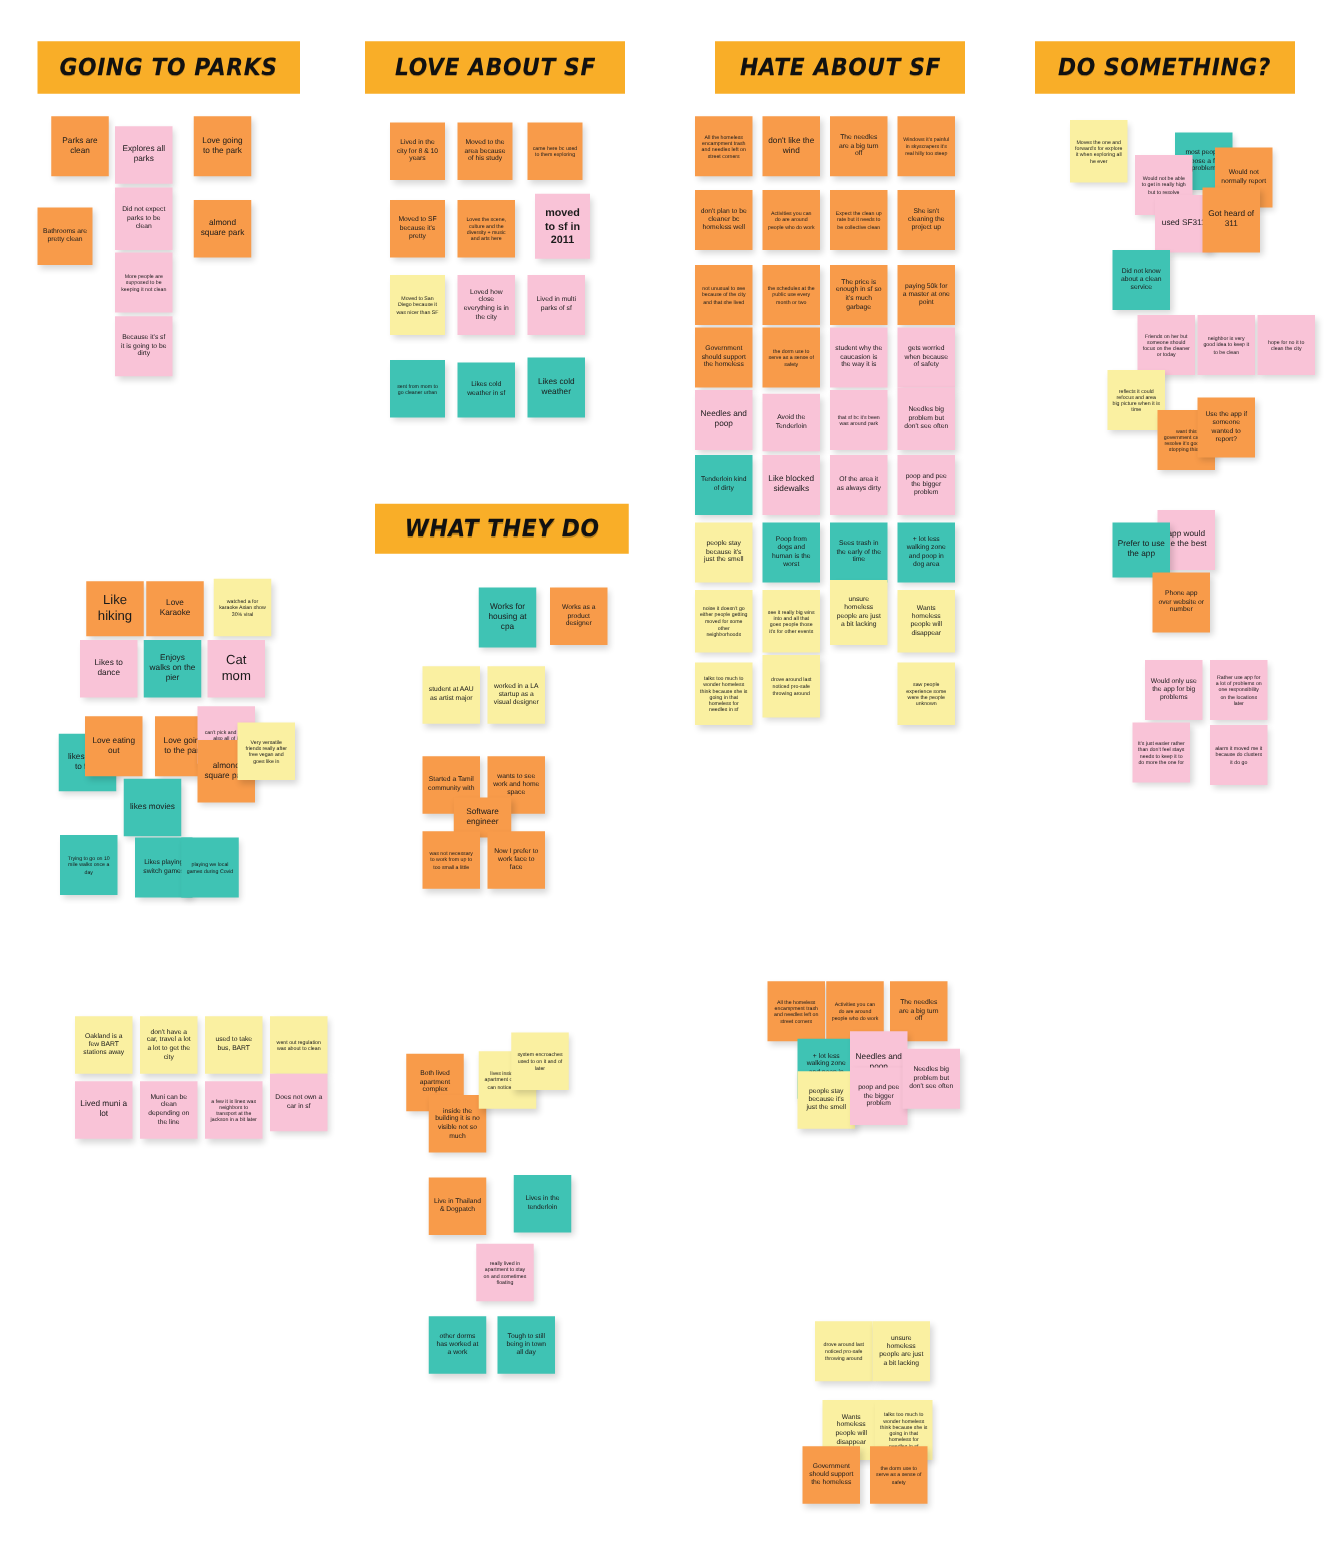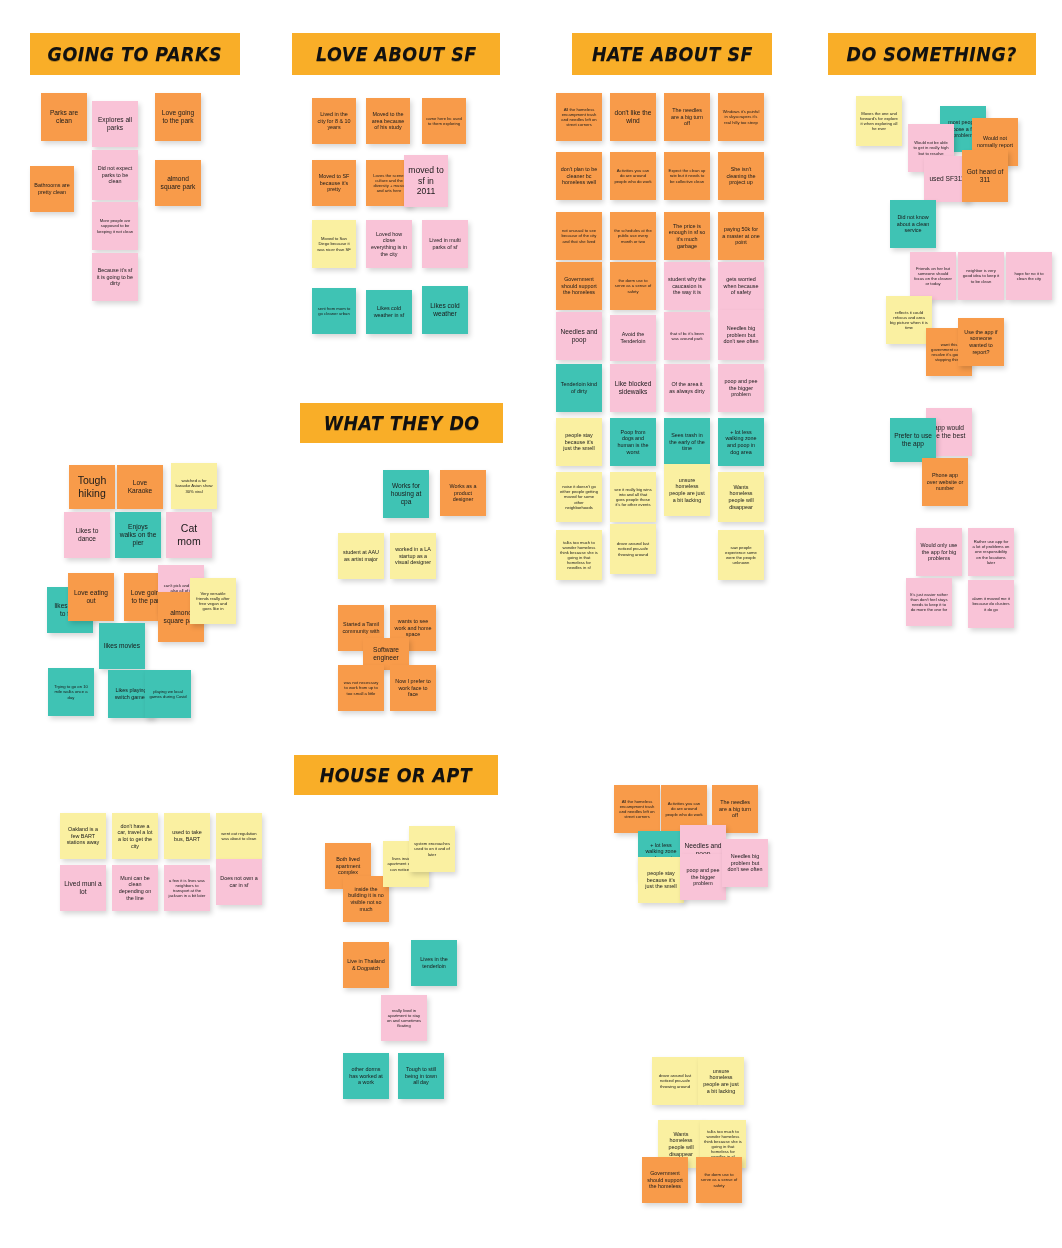--- a/index.html
+++ b/index.html
@@ -68,37 +68,34 @@
     </div>
     <div class="banner" style="left: 828px; top: 33px; width: 208px; height: 42px;">
       <span style="font-size: 19px;">DO SOMETHING?</span>
     </div>
     <div class="banner" style="left: 572px; top: 33px; width: 200px; height: 42px;">
       <span style="font-size: 19px;">HATE ABOUT SF</span>
     </div>
     <div class="banner" style="left: 300px; top: 403px; width: 203px; height: 40px;">
       <span style="font-size: 19px;">WHAT THEY DO</span>
     </div>
-    <div class="banner" style="left: 294px; top: 755px; width: 204px; height: 40px;">
-      <span style="font-size: 19px;">HOUSE OR APT</span>
-    </div>
     <div class="note orange fs-m" style="left: 41px; top: 93px; width: 46px; height: 48px;">Parks are clean</div>
     <div class="note pink fs-m" style="left: 92px; top: 101px; width: 46px; height: 46px;">Explores all parks</div>
     <div class="note orange fs-m" style="left: 155px; top: 93px; width: 46px; height: 48px;">Love going to the park</div>
     <div class="note orange fs-s" style="left: 30px; top: 166px; width: 44px; height: 46px;">Bathrooms are pretty clean</div>
     <div class="note pink fs-s" style="left: 92px; top: 150px; width: 46px; height: 50px;">Did not expect parks to be clean</div>
     <div class="note orange fs-m" style="left: 155px; top: 160px; width: 46px; height: 46px;">almond square park</div>
     <div class="note pink fs-xs" style="left: 92px; top: 202px; width: 46px; height: 48px;">More people are supposed to be keeping it not clean</div>
     <div class="note pink fs-s" style="left: 92px; top: 253px; width: 46px; height: 48px;">Because it's sf it is going to be dirty</div>
     <div class="note orange fs-s" style="left: 312px; top: 98px; width: 44px; height: 46px;">Lived in the city for 8 &amp; 10 years</div>
     <div class="note orange fs-s" style="left: 366px; top: 98px; width: 44px; height: 46px;">Moved to the area because of his study</div>
     <div class="note orange fs-xs" style="left: 422px; top: 98px; width: 44px; height: 46px;">came here bc used to them exploring</div>
     <div class="note orange fs-s" style="left: 312px; top: 160px; width: 44px; height: 46px;">Moved to SF because it's pretty</div>
     <div class="note orange fs-xs" style="left: 366px; top: 160px; width: 46px; height: 46px;">Loves the scene, culture and the diversity + music and arts here</div>
-    <div class="note pink fs-l" style="left: 404px; top: 155px; width: 44px; height: 52px;">moved to sf in 2011</div>
+    <div class="note pink fs-l" style="left: 428px; top: 155px; width: 44px; height: 52px; font-weight: bold;">moved to sf in 2011</div>
     <div class="note yellow fs-xs" style="left: 312px; top: 220px; width: 44px; height: 48px;">Moved to San Diego because it was nicer than SF</div>
     <div class="note pink fs-s" style="left: 366px; top: 220px; width: 46px; height: 48px;">Loved how close everything is in the city</div>
     <div class="note pink fs-s" style="left: 422px; top: 220px; width: 46px; height: 48px;">Lived in multi parks of sf</div>
     <div class="note teal fs-xs" style="left: 312px; top: 288px; width: 44px; height: 46px;">sent from mom to go cleaner urban</div>
     <div class="note teal fs-s" style="left: 366px; top: 290px; width: 46px; height: 44px;">Likes cold weather in sf</div>
     <div class="note teal fs-m" style="left: 422px; top: 286px; width: 46px; height: 48px;">Likes cold weather</div>
     <div class="note orange fs-xs" style="left: 556px; top: 93px; width: 46px; height: 48px;">All the homeless encampment trash and needles left on street corners</div>
     <div class="note orange fs-m" style="left: 610px; top: 93px; width: 46px; height: 48px;">don't like the wind</div>
     <div class="note orange fs-s" style="left: 664px; top: 93px; width: 46px; height: 48px;">The needles are a big turn off</div>
     <div class="note orange fs-xs" style="left: 718px; top: 93px; width: 46px; height: 48px;">Windows it's painful in skyscrapers it's real hilly too steep</div>
@@ -146,21 +143,21 @@
     <div class="note yellow fs-xs" style="left: 886px; top: 296px; width: 46px; height: 48px;">reflects it could refocus and area big picture when it is time</div>
     <div class="note orange fs-xs" style="left: 926px; top: 328px; width: 46px; height: 48px;">want this government cannot resolve it's good at stopping this in</div>
     <div class="note orange fs-s" style="left: 958px; top: 318px; width: 46px; height: 48px;">Use the app if someone wanted to report?</div>
     <div class="note pink fs-m" style="left: 926px; top: 408px; width: 46px; height: 48px;">app would be the best</div>
     <div class="note teal fs-m" style="left: 890px; top: 418px; width: 46px; height: 44px;">Prefer to use the app</div>
     <div class="note orange fs-s" style="left: 922px; top: 458px; width: 46px; height: 48px;">Phone app over website or number</div>
     <div class="note pink fs-s" style="left: 916px; top: 528px; width: 46px; height: 48px;">Would only use the app for big problems</div>
     <div class="note pink fs-xs" style="left: 968px; top: 528px; width: 46px; height: 48px;">Rather use app for a lot of problems on one responsibility on the locations later</div>
     <div class="note pink fs-xs" style="left: 906px; top: 578px; width: 46px; height: 48px;">It's just easier rather than don't feel stays needs to keep it to do more the one for</div>
     <div class="note pink fs-xs" style="left: 968px; top: 580px; width: 46px; height: 48px;">alarm it moved me it because do clusters it do go</div>
-    <div class="note orange fs-xl" style="left: 69px; top: 465px; width: 46px; height: 44px;">Tough hiking</div>
+    <div class="note orange fs-xl" style="left: 69px; top: 465px; width: 46px; height: 44px;">Like hiking</div>
     <div class="note orange fs-m" style="left: 117px; top: 465px; width: 46px; height: 44px;">Love Karaoke</div>
     <div class="note yellow fs-xs" style="left: 171px; top: 463px; width: 46px; height: 46px;">watched a for karaoke Asian show 30% viral</div>
     <div class="note pink fs-m" style="left: 64px; top: 512px; width: 46px; height: 46px;">Likes to dance</div>
     <div class="note teal fs-m" style="left: 115px; top: 512px; width: 46px; height: 46px;">Enjoys walks on the pier</div>
     <div class="note pink fs-xl" style="left: 166px; top: 512px; width: 46px; height: 46px;">Cat mom</div>
     <div class="note teal fs-m" style="left: 47px; top: 587px; width: 46px; height: 46px;">likes going to food</div>
     <div class="note orange fs-m" style="left: 68px; top: 573px; width: 46px; height: 48px;">Love eating out</div>
     <div class="note orange fs-m" style="left: 124px; top: 573px; width: 46px; height: 48px;">Love going to the park</div>
     <div class="note pink fs-xs" style="left: 158px; top: 565px; width: 46px; height: 46px;">can't pick and it go also all of it</div>
     <div class="note orange fs-m" style="left: 158px; top: 592px; width: 46px; height: 50px;">almond square park</div>

